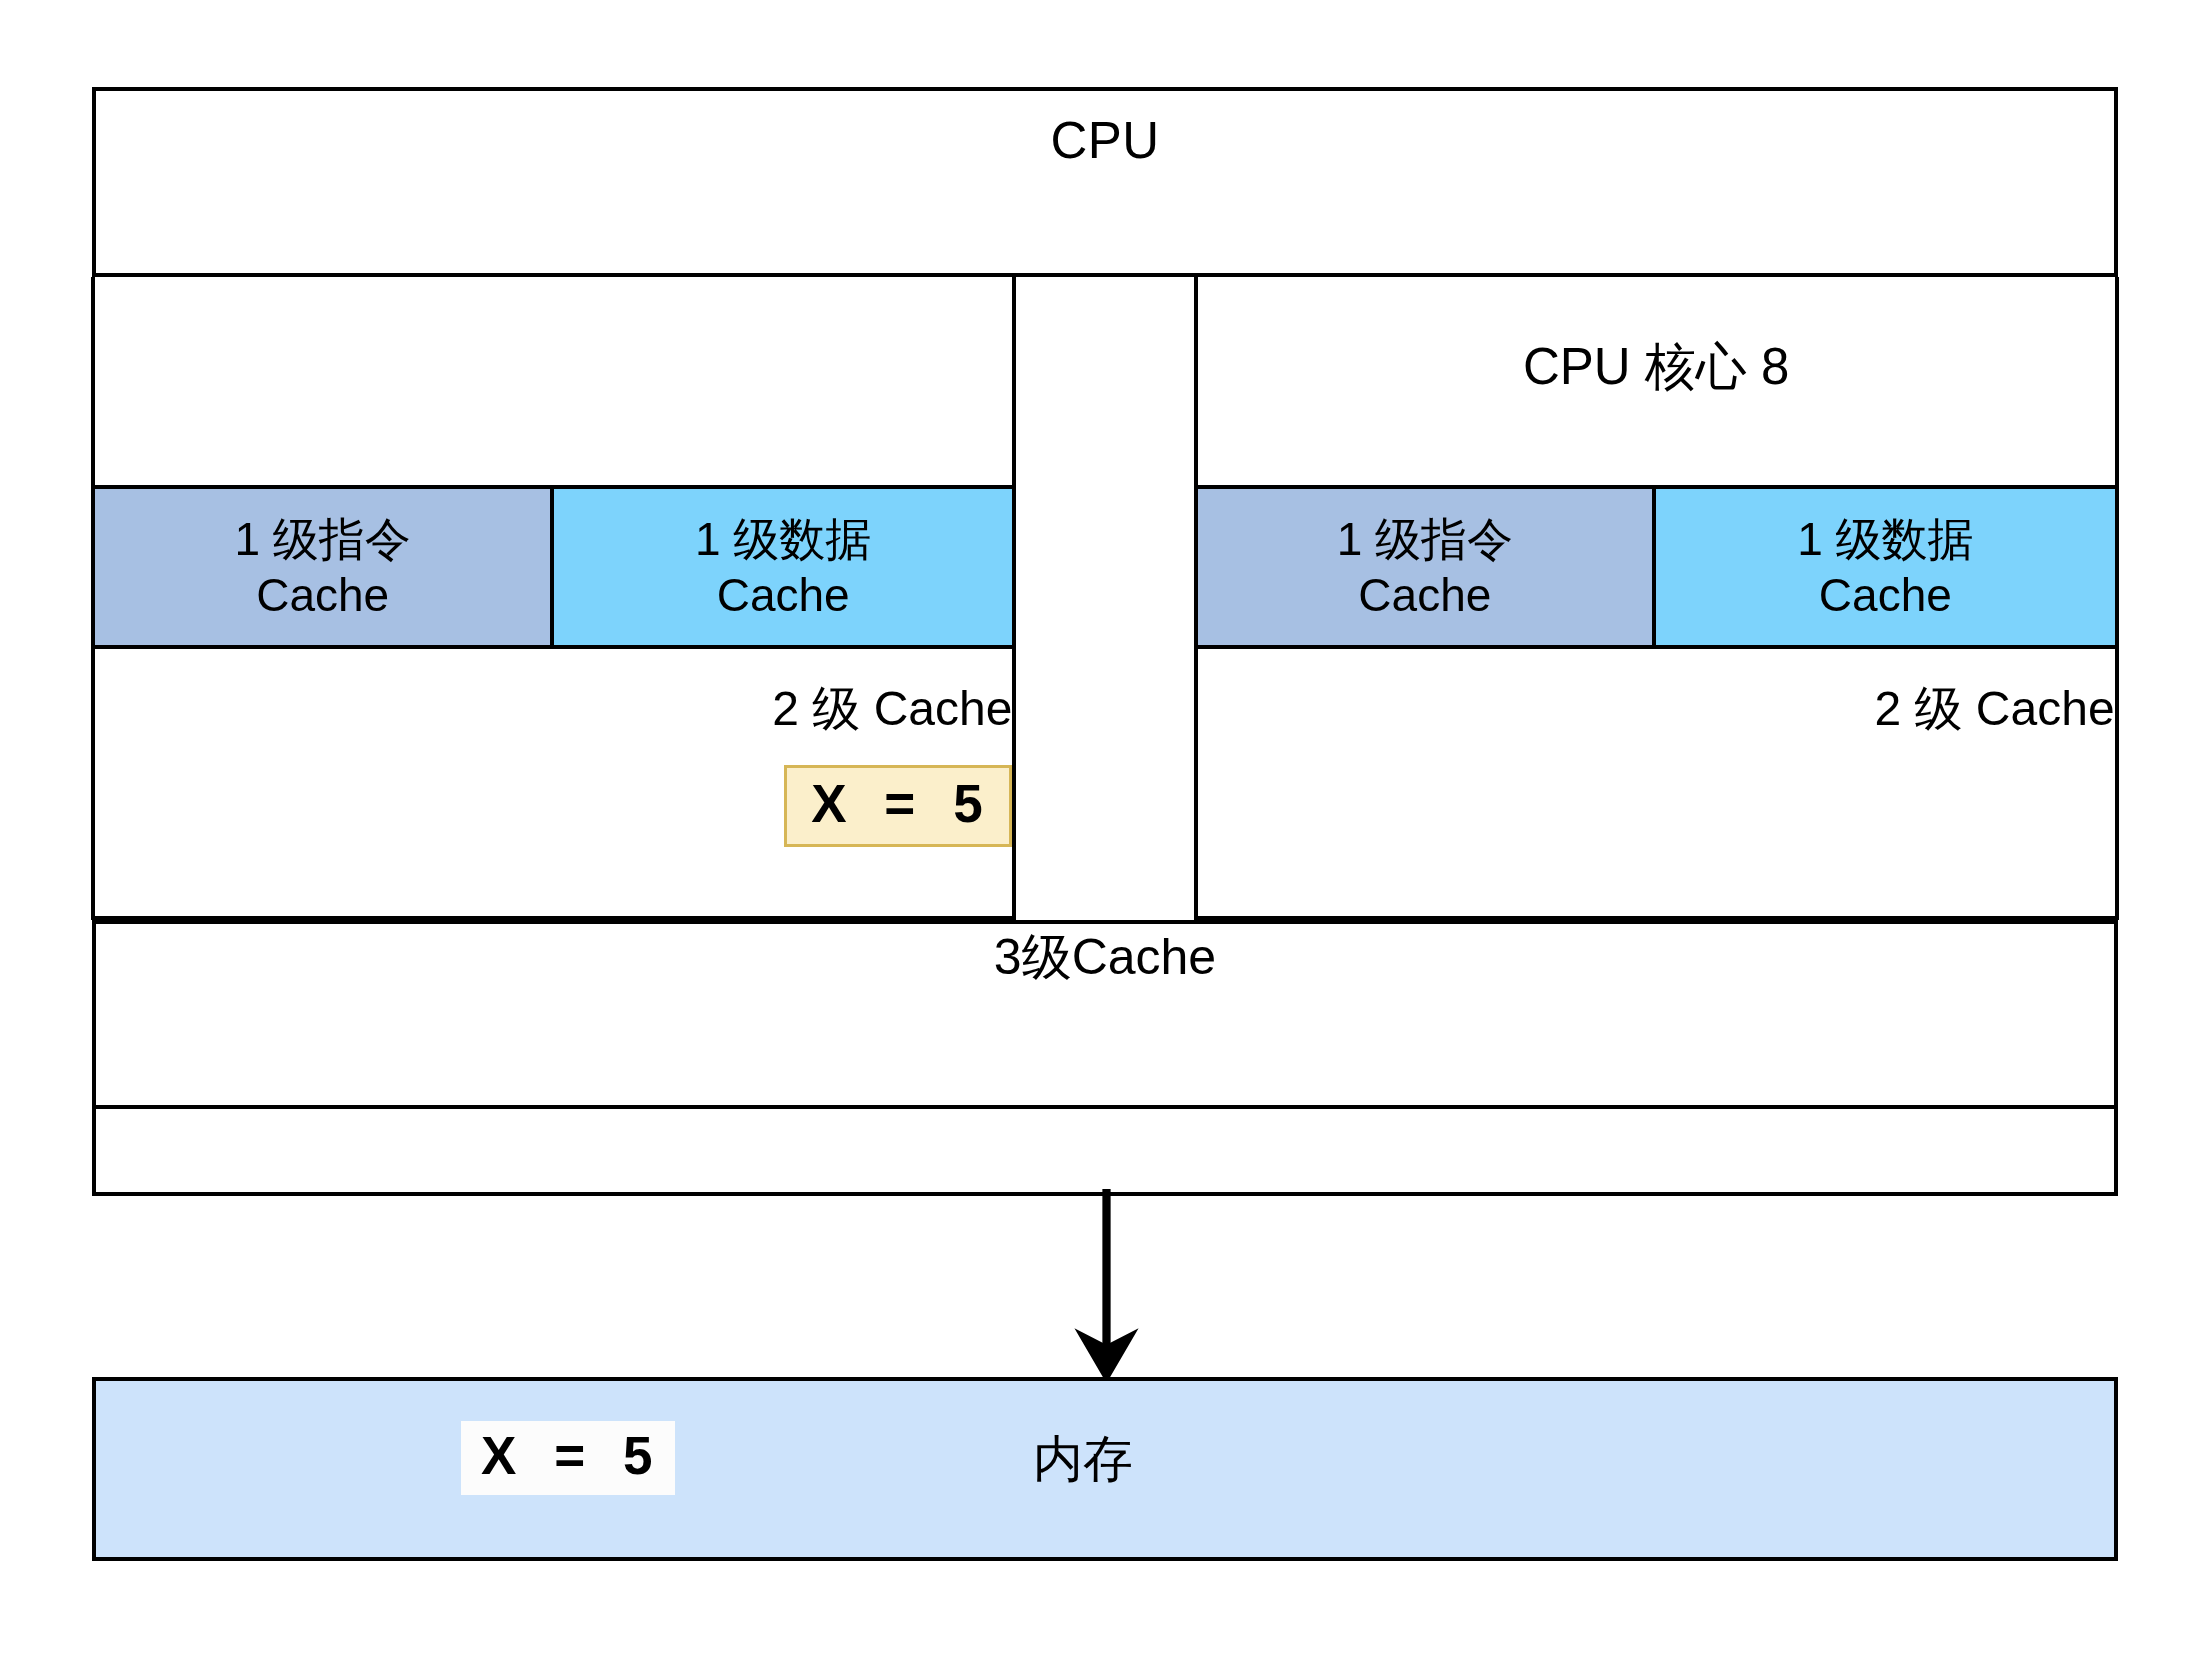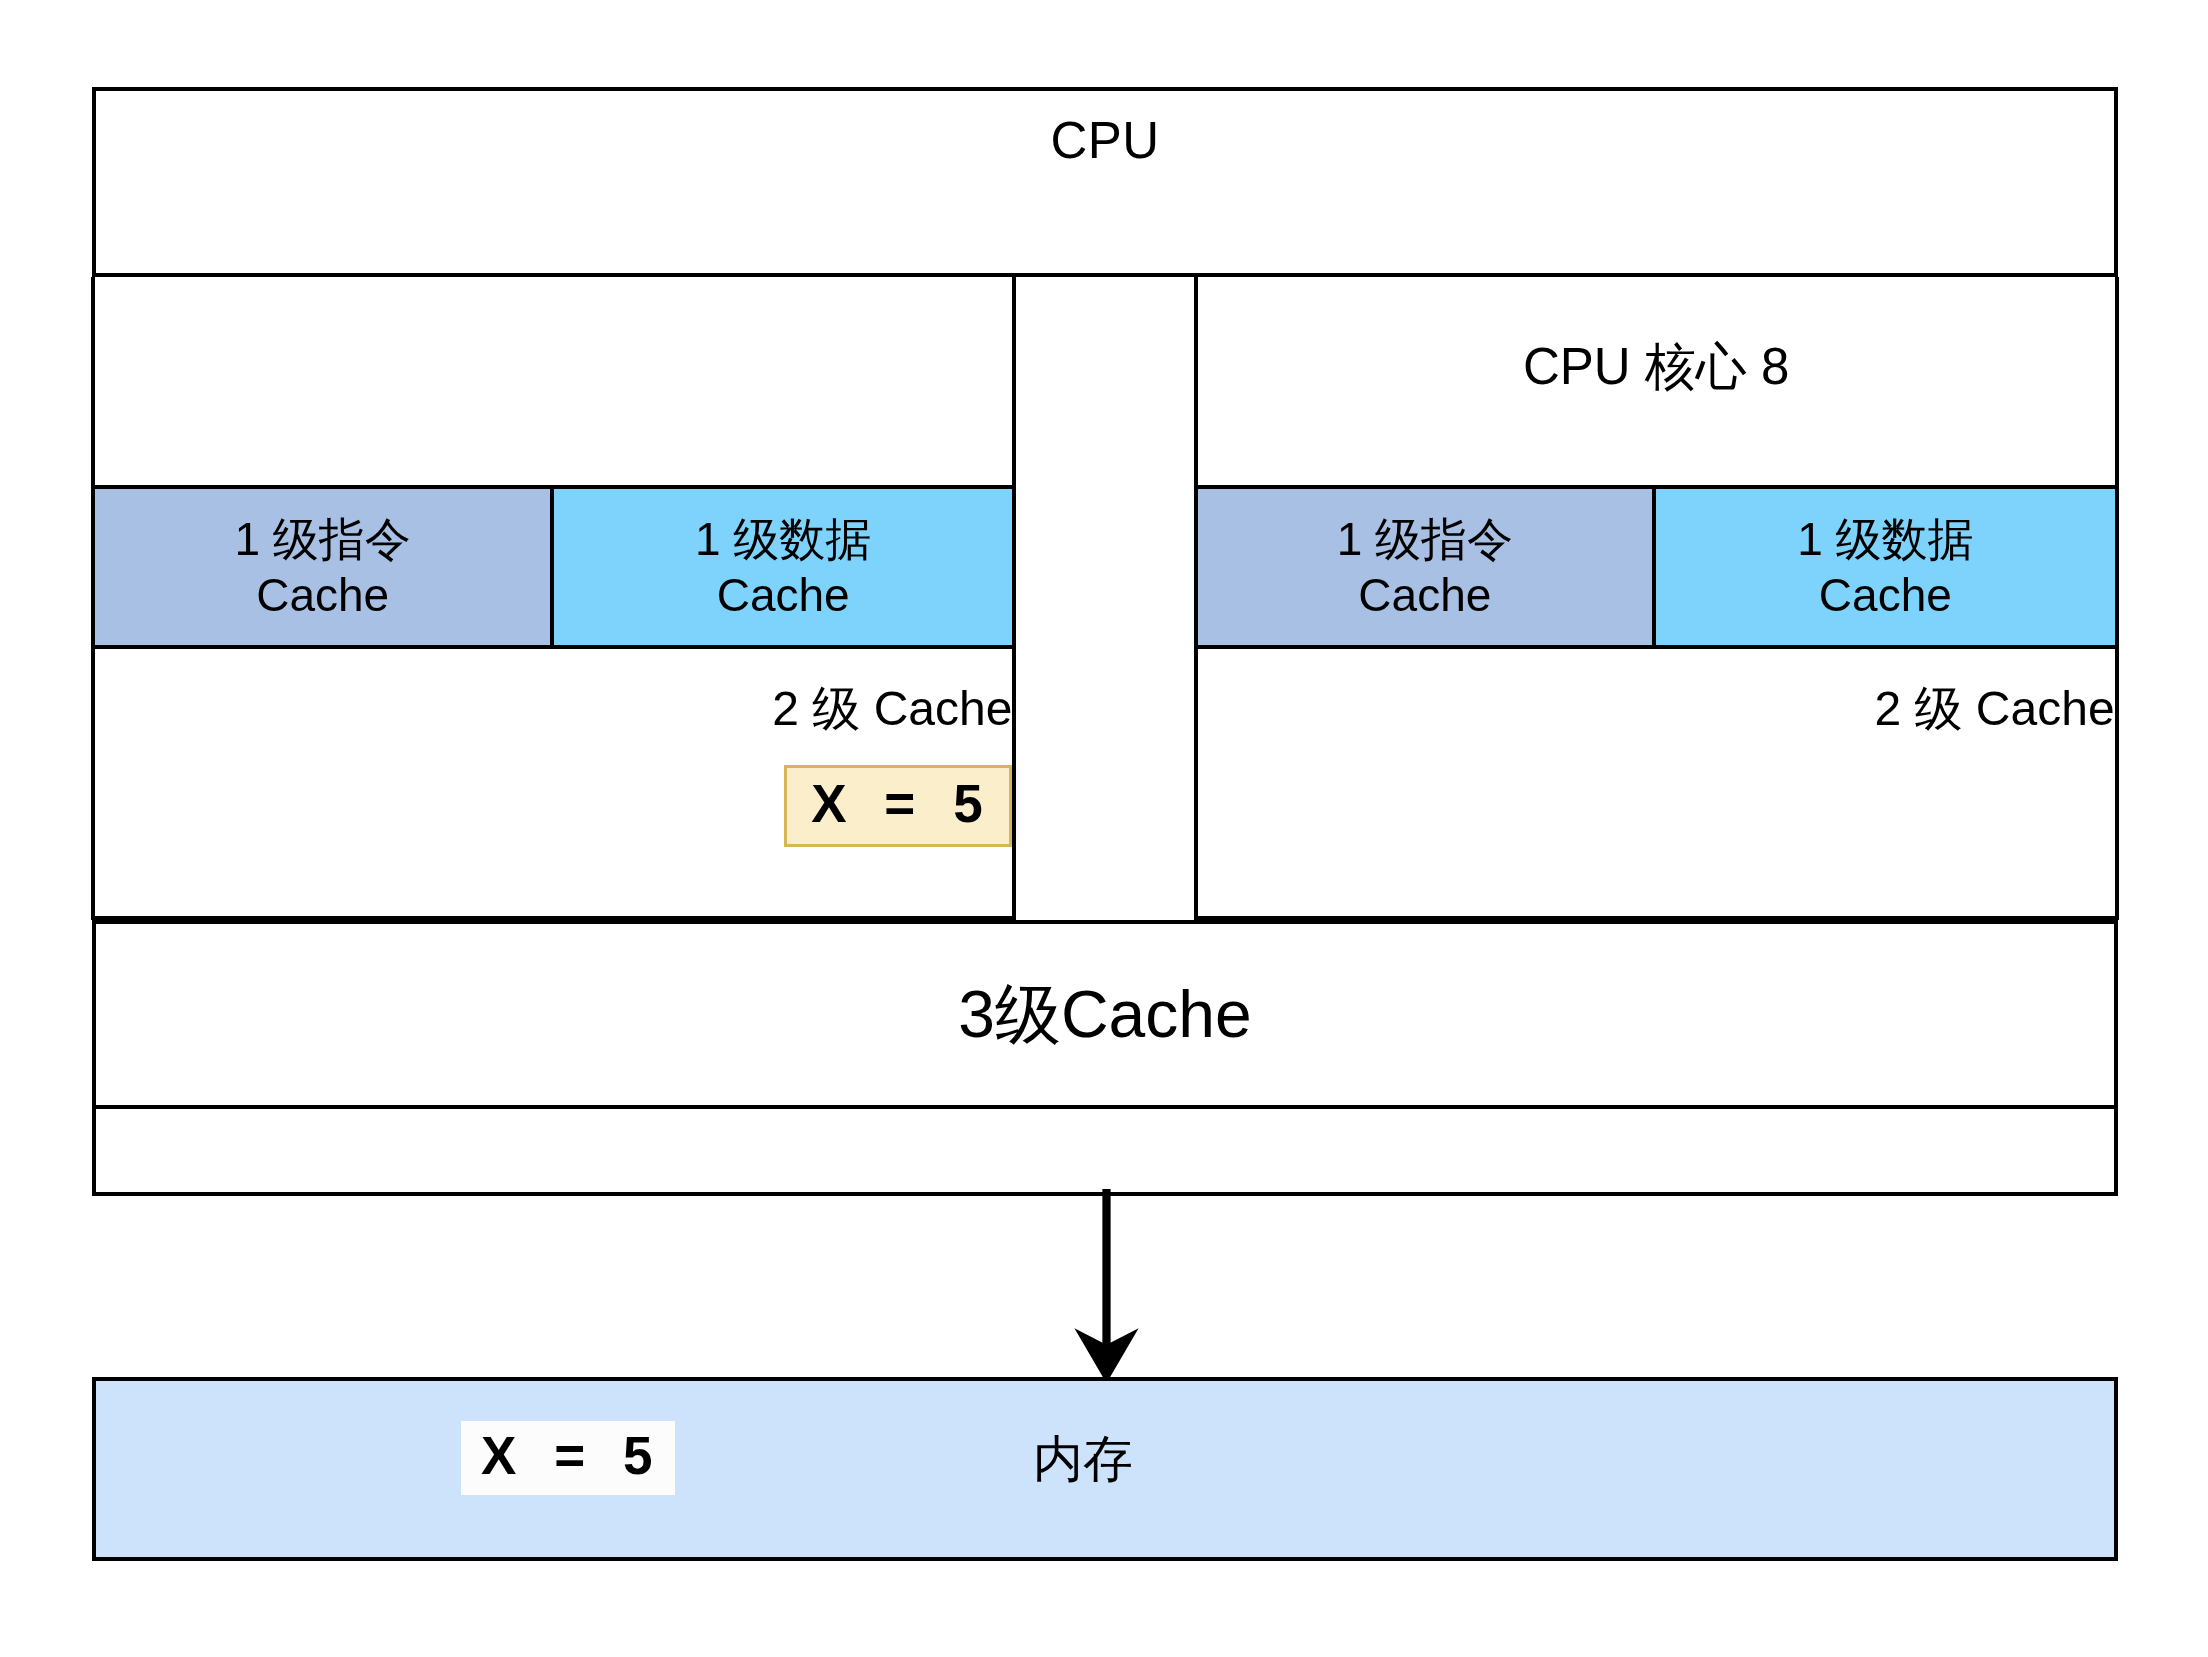--- a/index.html
+++ b/index.html
@@ -155,23 +155,23 @@
   .l3-band {
     position: absolute;
     left: 0;
     top: 829px;
     width: 100%;
     height: 189px;
     box-sizing: border-box;
     border-top: 4.6px solid #000000;
     border-bottom: 4.6px solid #000000;
     display: flex;
-    align-items: center;
+    align-items: flex-start;
     justify-content: center;
-    font-size: 66px;
+    font-size: 50px;
   }
 
   
   .cpu-bottom-band {
     position: absolute;
     left: 0;
     top: 1018px;
     width: 100%;
     bottom: 0;
     box-sizing: border-box;

